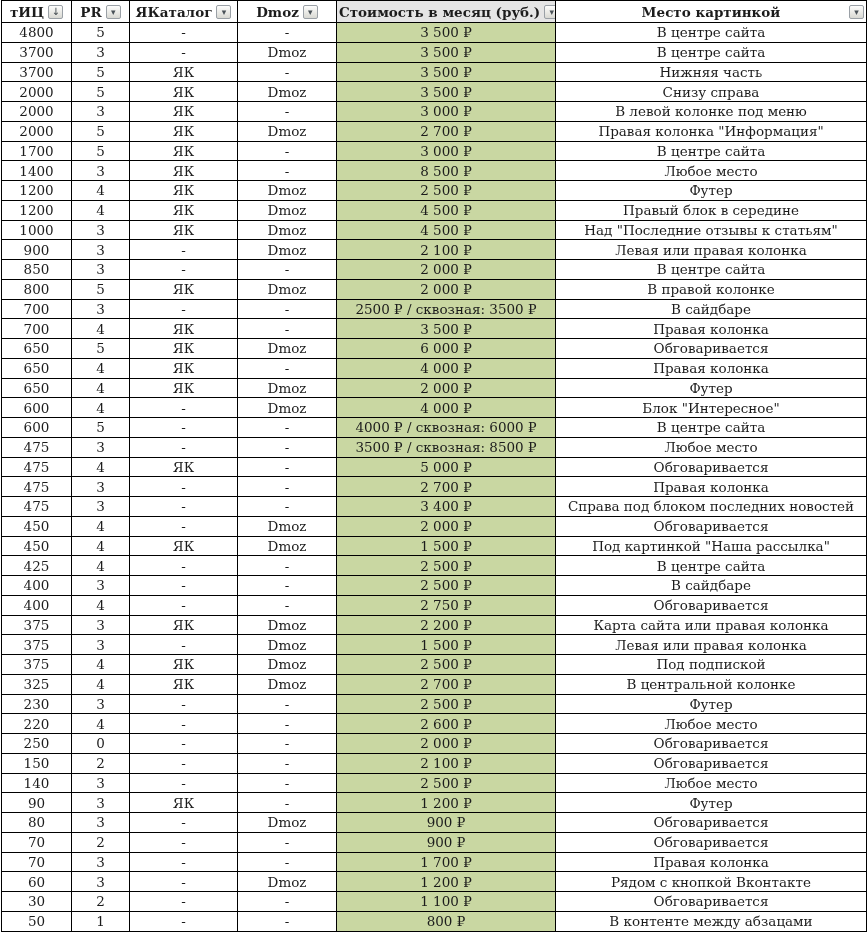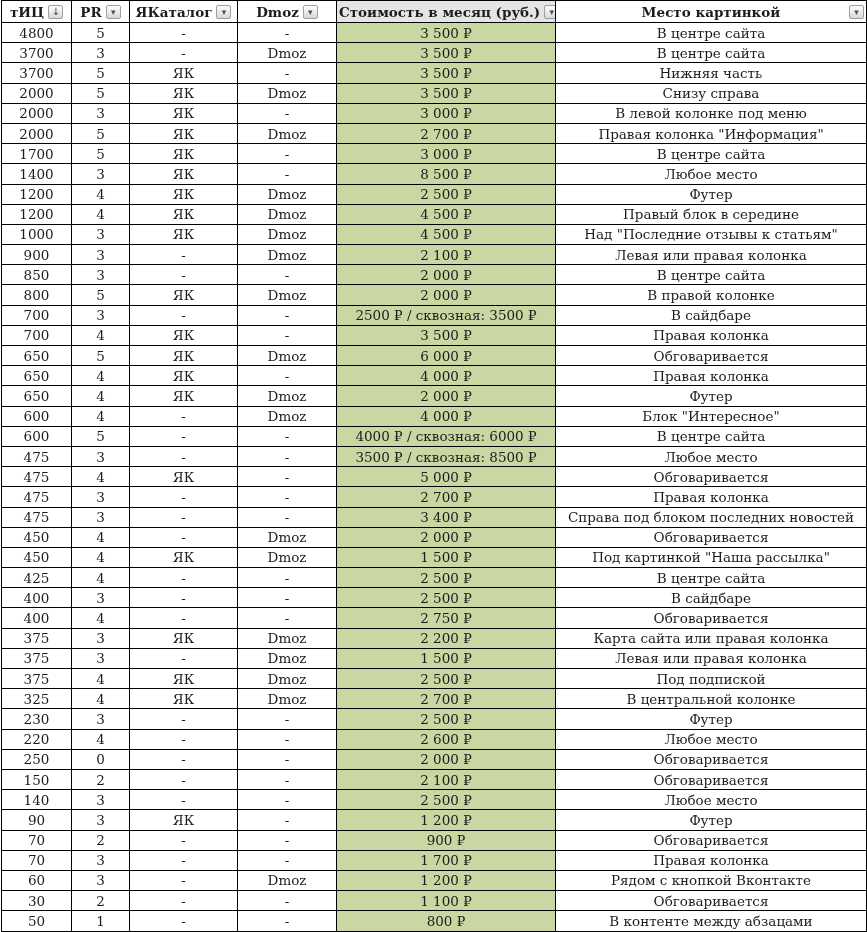--- a/index.html
+++ b/index.html
@@ -433,20 +433,28 @@
         </tr>
         <tr>
           <td>90</td>
           <td>3</td>
           <td>ЯК</td>
           <td>-</td>
           <td class="price-col">1 200 ₽</td>
           <td>Футер</td>
         </tr>
         <tr>
+          <td>80</td>
+          <td>3</td>
+          <td>-</td>
+          <td>Dmoz</td>
+          <td class="price-col">900 ₽</td>
+          <td>Обговаривается</td>
+        </tr>
+        <tr>
           <td>70</td>
           <td>2</td>
           <td>-</td>
           <td>-</td>
           <td class="price-col">900 ₽</td>
           <td>Обговаривается</td>
         </tr>
         <tr>
           <td>70</td>
           <td>3</td>

